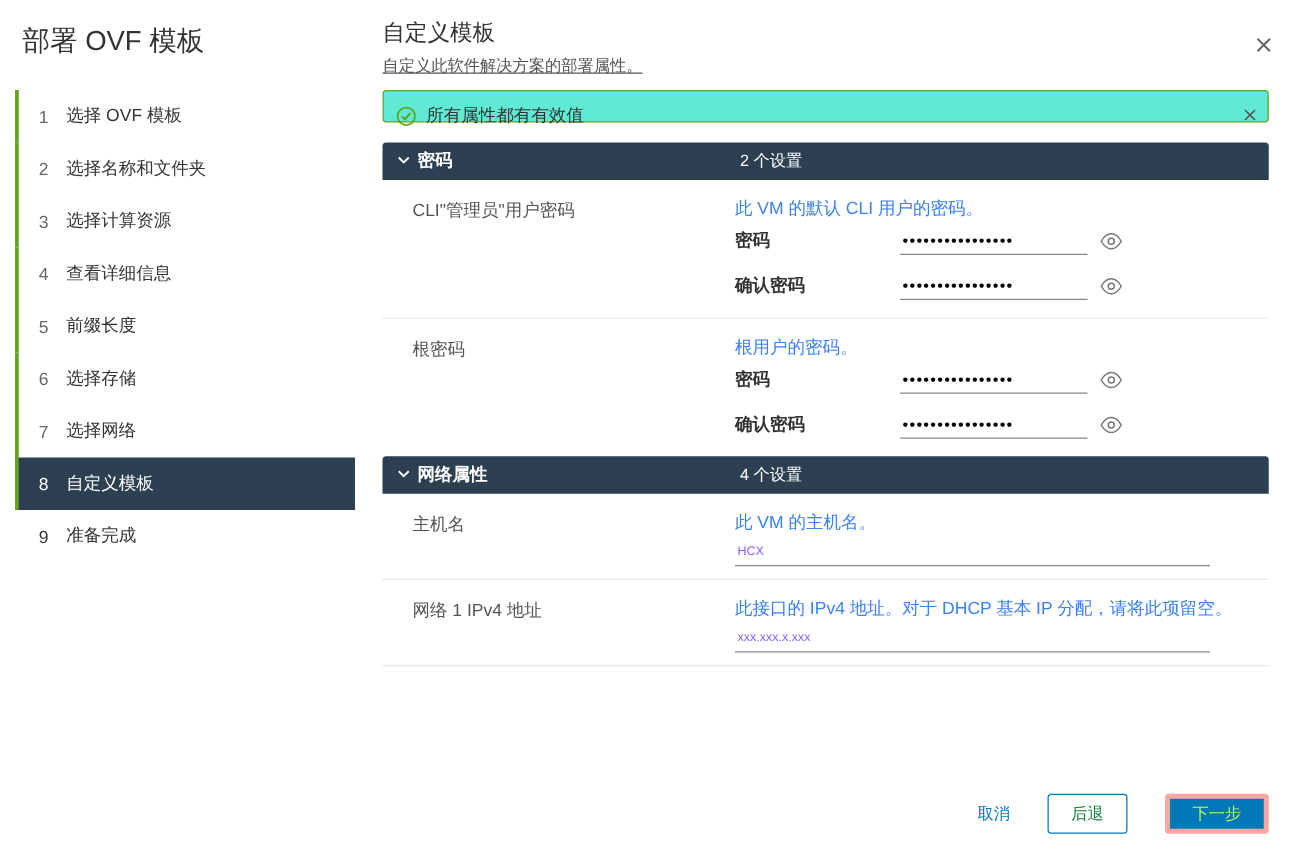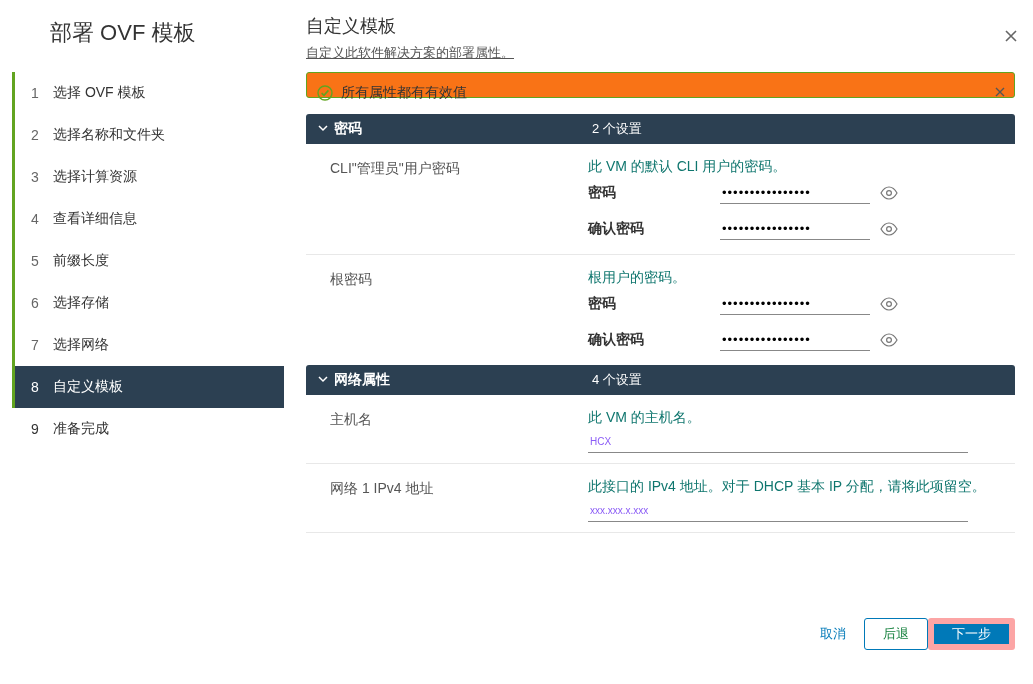--- a/index.html
+++ b/index.html
@@ -2,68 +2,68 @@
 <html><head>
 <meta charset="utf-8">
 <style>
   * { box-sizing: border-box; margin: 0; padding: 0; }
   body { font-family: -apple-system, BlinkMacSystemFont, "Segoe UI", sans-serif; background: #fff; color: #333; width: 1033px; height: 684px; overflow: hidden; position: relative; }
   
   .container { display: flex; height: 618px; }
   
   
   .sidebar { width: 292px; padding: 18px 8px 0 12px; }
-  .sidebar-title { font-size: 22px; font-weight: 400; color: #333; margin-bottom: 24px; padding-left: 6px; margin-left: 32px; }
+  .sidebar-title { font-size: 22px; font-weight: 400; color: #333; margin-bottom: 24px; padding-left: 6px; }
   .steps { list-style: none; }
   .step { display: flex; align-items: center; height: 42px; padding-left: 16px; font-size: 14px; border-left: 3px solid transparent; cursor: pointer; }
   .step.completed { border-left-color: #62a420; color: #333; }
   .step.active { background: #2c4052; color: #fff; border-left-color: #62a420; }
   .step.pending { color: #333; }
   .step-num { width: 22px; color: inherit; }
   .step.completed .step-num { color: #666; }
   .step-label {}
   
   
   .main { flex: 1; padding: 14px 18px 0 14px; position: relative; overflow-y: auto; overflow-x: hidden; }
   .main-title { font-size: 18px; font-weight: 400; color: #333; margin-bottom: 6px; }
   .main-subtitle { font-size: 13px; color: #555; margin-bottom: 10px; text-decoration: underline; }
   
   .close-x { position: absolute; top: 30px; right: 14px; font-size: 18px; color: #666; cursor: pointer; }
   
-  .banner { display: flex; align-items: center; height: 26px; background: #f97316; border: 1px solid #62a420; border-radius: 3px; padding: 16px 8px 0 10px; margin-bottom: 16px; font-size: 14px; color: #333; }
+  .banner { display: flex; align-items: center; height: 26px; background: #5eead4; border: 1px solid #62a420; border-radius: 3px; padding: 16px 8px 0 10px; margin-bottom: 16px; font-size: 14px; color: #333; }
   .banner-icon { margin-right: 8px; display: inline-flex; }
   .banner-text { flex: 1; }
   .banner-close { font-size: 14px; color: #555; cursor: pointer; }
   
   .section-header { height: 30px; background: #2c4052; color: #fff; display: flex; align-items: center; padding-left: 12px; font-size: 14px; font-weight: 600; border-radius: 3px 3px 0 0; }
   .section-header .chev { margin-right: 6px; font-size: 11px; display: inline-block; }
   .section-header .shtitle { min-width: 258px; }
   .section-header .count { font-weight: 400; font-size: 13px; }
   
   .form-row { display: flex; padding: 14px 0 10px 24px; border-bottom: 1px solid #e8e8e8; }
   .form-row.noborder { border-bottom: none; }
   .fr-label { width: 258px; font-size: 14px; color: #555; padding-top: 2px; }
   .fr-content { flex: 1; }
-  .fr-desc { font-size: 14px; color: #0f766e; margin-bottom: 4px; }
+  .fr-desc { font-size: 14px; color: #3b82f6; margin-bottom: 4px; }
   
   .field-line { display: flex; align-items: center; margin-top: 6px; margin-bottom: 14px; }
   .field-line:last-child { margin-bottom: 4px; }
   .fl-label { width: 132px; font-size: 14px; color: #333; font-weight: 600; }
   .fl-input-wrap { display: flex; align-items: center; gap: 10px; }
   .pwd-input { width: 150px; height: 22px; border: none; border-bottom: 1px solid #888; outline: none; font-size: 13px; letter-spacing: 1px; padding: 0 2px; }
   .pwd-input::placeholder { color: #333; }
   .text-input { width: 380px; height: 22px; border: none; border-bottom: 1px solid #888; outline: none; font-size: 10px; padding: 0 2px; color: #8b5cf6; }
   .eye-icon { display: inline-flex; cursor: pointer; }
   
   
-  .footer { position: absolute; bottom: 0; left: 0; right: 0; height: 66px; display: flex; justify-content: flex-end; padding-right: 18px; border-top: 0; }
+  .footer { position: absolute; bottom: 0; left: 0; right: 0; height: 66px; display: flex; align-items: center; justify-content: flex-end; gap: 12px; padding-right: 18px; border-top: 0; }
   .btn { height: 32px; padding: 0 18px; border-radius: 3px; font-size: 13px; cursor: pointer; display: inline-flex; align-items: center; }
   .btn-link { background: none; border: none; color: #0079b8; }
   .btn-outline { background: #fff; border: 1px solid #0079b8; color: #15803d; }
-  .btn-primary { background: #0079b8; border: 6px solid #fca5a5; color: #ffffff; }
+  .btn-primary { background: #0079b8; border: 4px solid #fca5a5; color: #bef264; margin-left: 18px; }
   
   
   .main::-webkit-scrollbar { width: 8px; }
   .main::-webkit-scrollbar-thumb { background: #c0c0c0; border-radius: 4px; }
 </style>
 </head>
 <body>
 
 <div class="container">
   <aside class="sidebar">

